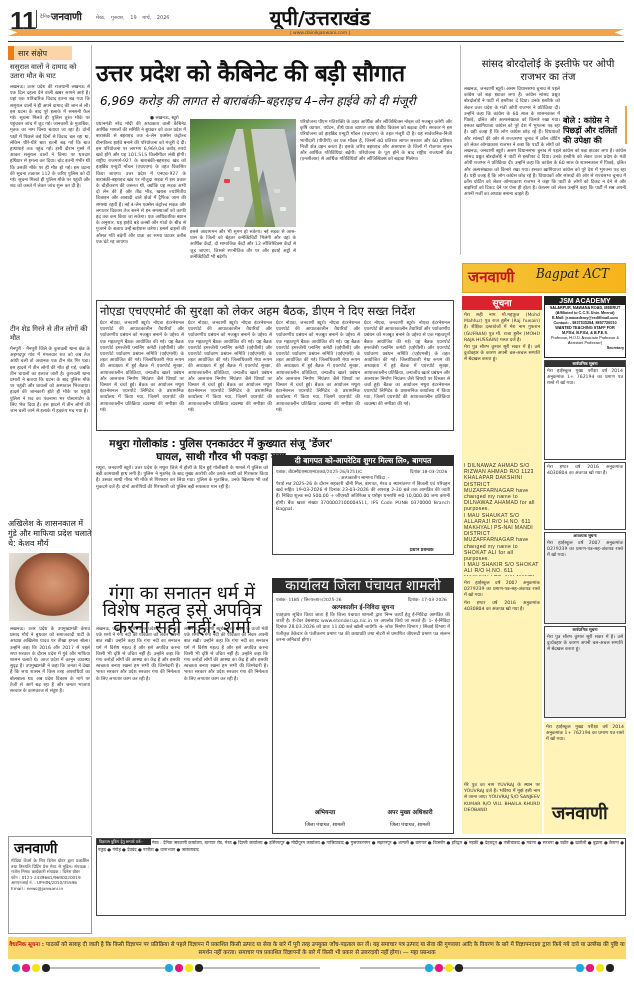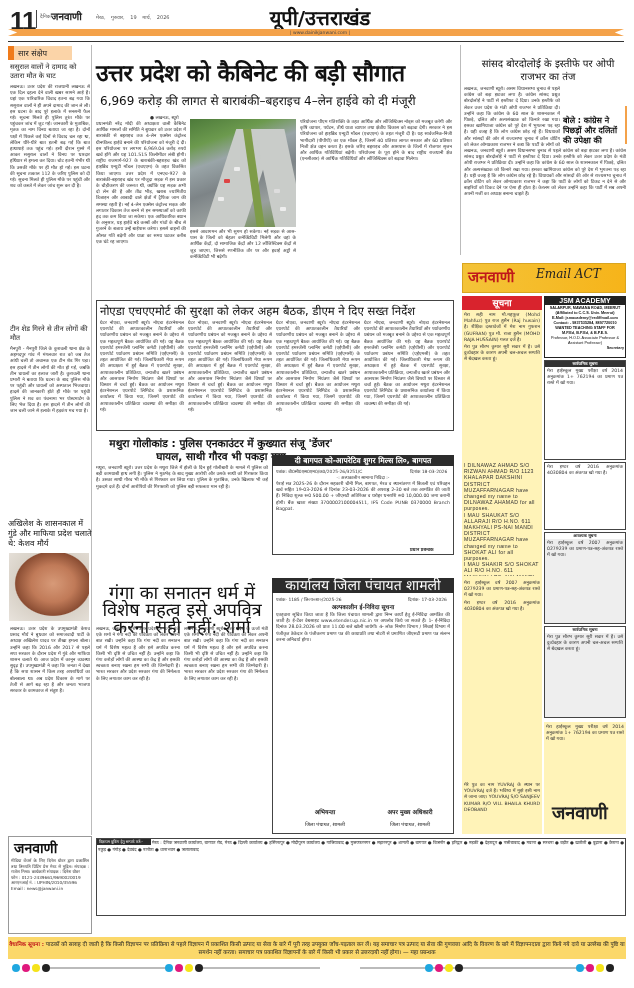--- a/index.html
+++ b/index.html
@@ -17,21 +17,21 @@
   .url { left: 220px; top: 29px; width: 200px; text-align: center; font-size: 4.5px; color: #444; line-height: 7px; }
   .rule { left: 8px; top: 41px; width: 616px; height: 1px; background: #333; }
   
   .lcol { left: 8px; top: 45px; width: 84px; height: 790px; border-right: 1px solid #bbb; }
   .sar-hdr { left: 8px; top: 46px; width: 64px; height: 14px; background: #fbd4a8; }
   .sar-sq { left: 8px; top: 46px; width: 6px; height: 14px; background: #f07b1a; }
   .sar-title { left: 18px; top: 47px; font-size: 8px; color: #222; }
   .lhead { font-size: 7px; line-height: 9px; color: #222; }
   
   .mainhead { left: 96px; top: 56px; width: 356px; font-size: 23px; font-weight: bold; color: #111; white-space: nowrap; letter-spacing: -0.5px; }
-  .subhead { left: 100px; top: 92px; width: 352px; font-size: 12px; color: #111; white-space: nowrap; }
+  .subhead { left: 100px; top: 92px; width: 352px; font-size: 12px; color: #111; white-space: nowrap; font-style: italic; }
   .photo { left: 190px; top: 119px; width: 106px; height: 108px; background: linear-gradient(160deg,#4d7a3a 0%,#6c9a4e 20%,#9aa5a8 35%,#7d8487 55%,#9aa09f 75%,#6d8f45 100%); overflow: hidden; }
   .lane { position: absolute; background: #c9ccc9; }
   .car { position: absolute; width: 6px; height: 4px; border-radius: 1px; }
   
   .rhead { left: 468px; top: 57px; width: 160px; text-align: center; font-size: 10px; line-height: 13px; color: #111; }
   .quote { left: 563px; top: 116px; width: 62px; font-size: 8px; font-weight: bold; line-height: 10px; color: #111; }
   .qbar { left: 625px; top: 106px; width: 2px; height: 38px; background: #f4a24a; }
   
   .noida-box { left: 96px; top: 300px; width: 358px; height: 131px; border: 1px solid #444; }
   .noida-head { left: 100px; top: 303px; width: 350px; font-size: 11.5px; color: #111; white-space: nowrap; }
@@ -152,21 +152,21 @@
   <div style="font-size:6px;font-weight:bold;">अभियन्ता</div>
   <div style="font-size:5px;margin-top:5px;">जिला पंचायत, शामली</div>
 </div>
 <div class="abs" style="left:370px;top:808px;width:80px;text-align:center;">
   <div style="font-size:6px;font-weight:bold;">अपर मुख्य अधिकारी</div>
   <div style="font-size:5px;margin-top:5px;">जिला पंचायत, शामली</div>
 </div>
 
 <div class="abs ad-janvani"></div>
 <div class="abs ad-jv-text">जनवाणी</div>
-<div class="abs ad-inter">Email ACT</div>
+<div class="abs ad-inter">Bagpat ACT</div>
 
 <div class="abs suchna">सूचना</div>
 <div class="abs suchna-col"></div>
 <div class="abs txt" style="left:464px;top:312px;width:76px;height:148px;">
   <p>मेरा सही नाम मौ.महफूज (Mohd Mahfuz) पुत्र राज हुसैन (Raj husain) है। शैक्षिक दस्तावेजों में मेरा नाम गुफरान (GUFRAN) पुत्र मौ. राजा हुसैन (MOHD RAJA HUSSAIN) गलत दर्ज है।</p>
   <p>मेरा पुत्र सौरभ कुमार सूरी सवार में है। उसे दुर्व्यवहार के कारण अपनी चल-अचल सम्पत्ति से बेदखल करता हूं।</p>
 </div>
 <div class="abs engtxt" style="left:464px;top:462px;width:76px;height:114px;overflow:hidden;">
   <p>I DILNAWAZ AHMAD S/O RIZWAN AHMAD R/O 1123 KHALAPAR DAKSHINI DISTRICT MUZAFFARNAGAR have changed my name to DILNAWAZ AHAMAD for all purposes.</p>
   <p>I MAU SHAUKAT S/O ALLARAJI R/O H.NO. 611 MAKHYALI PS-NAI MANDI DISTRICT MUZAFFARNAGAR have changed my name to SHOKAT ALI for all purposes.</p>

